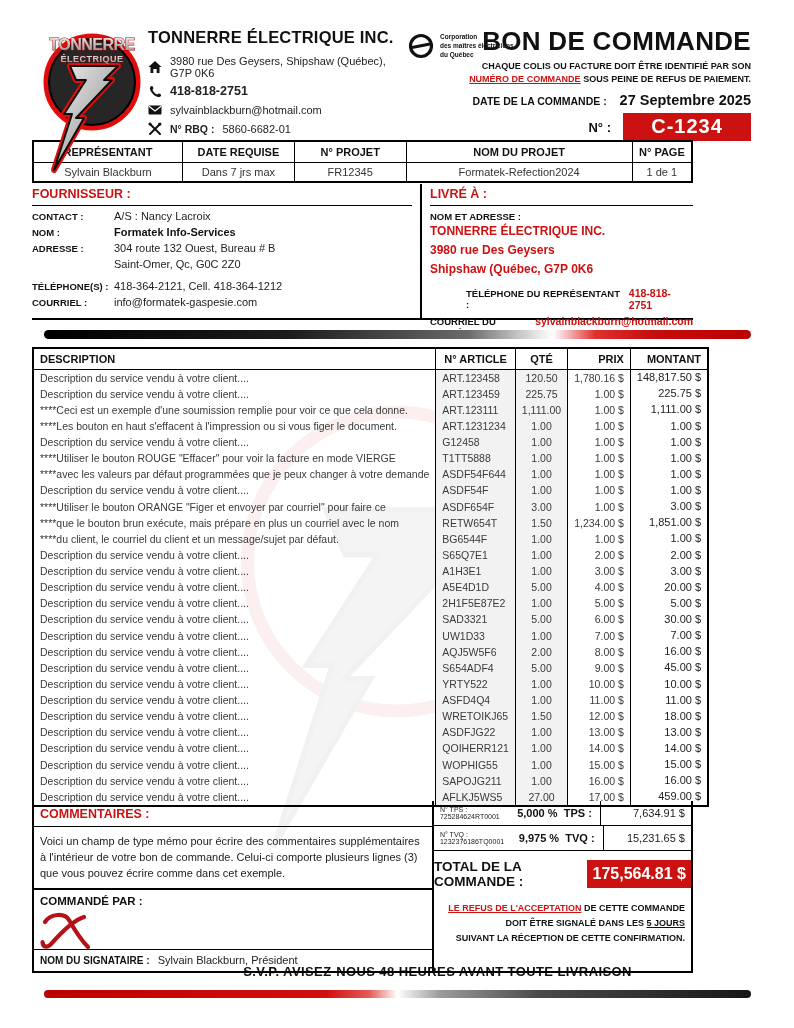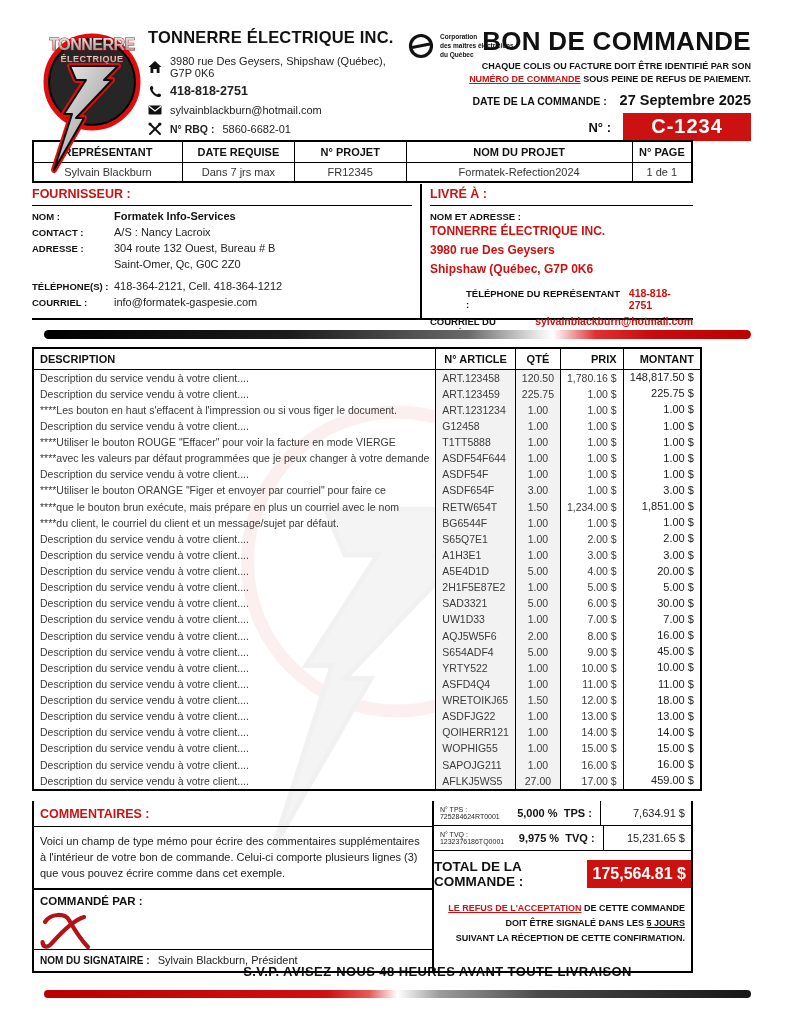--- a/index.html
+++ b/index.html
@@ -226,26 +226,26 @@
         <td>1 de 1</td>
       </tr>
     </tbody>
       </table>
   </div>
 
   <div class="content parties">
     <div class="party-left">
       <div class="party-title">FOURNISSEUR :</div>
       <div class="f-row">
+          <span class="f-label">CONTACT :</span>
+          <span class="f-val">A/S : Nancy Lacroix</span>
+        </div>
+      <div class="f-row">
           <span class="f-label">NOM :</span>
           <span class="f-val bold">Formatek Info-Services</span>
-        </div>
-      <div class="f-row">
-          <span class="f-label">CONTACT :</span>
-          <span class="f-val">A/S : Nancy Lacroix</span>
         </div>
       <div class="f-row">
           <span class="f-label">ADRESSE :</span>
           <span class="f-val">304 route 132 Ouest, Bureau # B</span>
         </div>
       <div class="f-row">
           <span class="f-label"></span>
           <span class="f-val">Saint-Omer, Qc, G0C 2Z0</span>
         </div>
       <div class="f-row" style="margin-top:10px;">
@@ -311,20 +311,27 @@
     </tr>
 
     <tr>
       <td class="c-desc">Description du service vendu à votre client....</td>
       <td class="c-art vline">ART.123459</td>
       <td class="c-qty vline">225.75</td>
       <td class="c-prix vline">1.00 $</td>
       <td class="c-mont vline">225.75 $</td>
     </tr>
 
+    <tr>
+      <td class="c-desc">****Ceci est un exemple d'une soumission remplie pour voir ce que cela donne.</td>
+      <td class="c-art vline">ART.123111</td>
+      <td class="c-qty vline">1,111.00</td>
+      <td class="c-prix vline">1.00 $</td>
+      <td class="c-mont vline">1,111.00 $</td>
+    </tr>
 
     <tr>
       <td class="c-desc">****Les bouton en haut s'effacent à l'impression ou si vous figer le document.</td>
       <td class="c-art vline">ART.1231234</td>
       <td class="c-qty vline">1.00</td>
       <td class="c-prix vline">1.00 $</td>
       <td class="c-mont vline">1.00 $</td>
     </tr>
 
     <tr>

